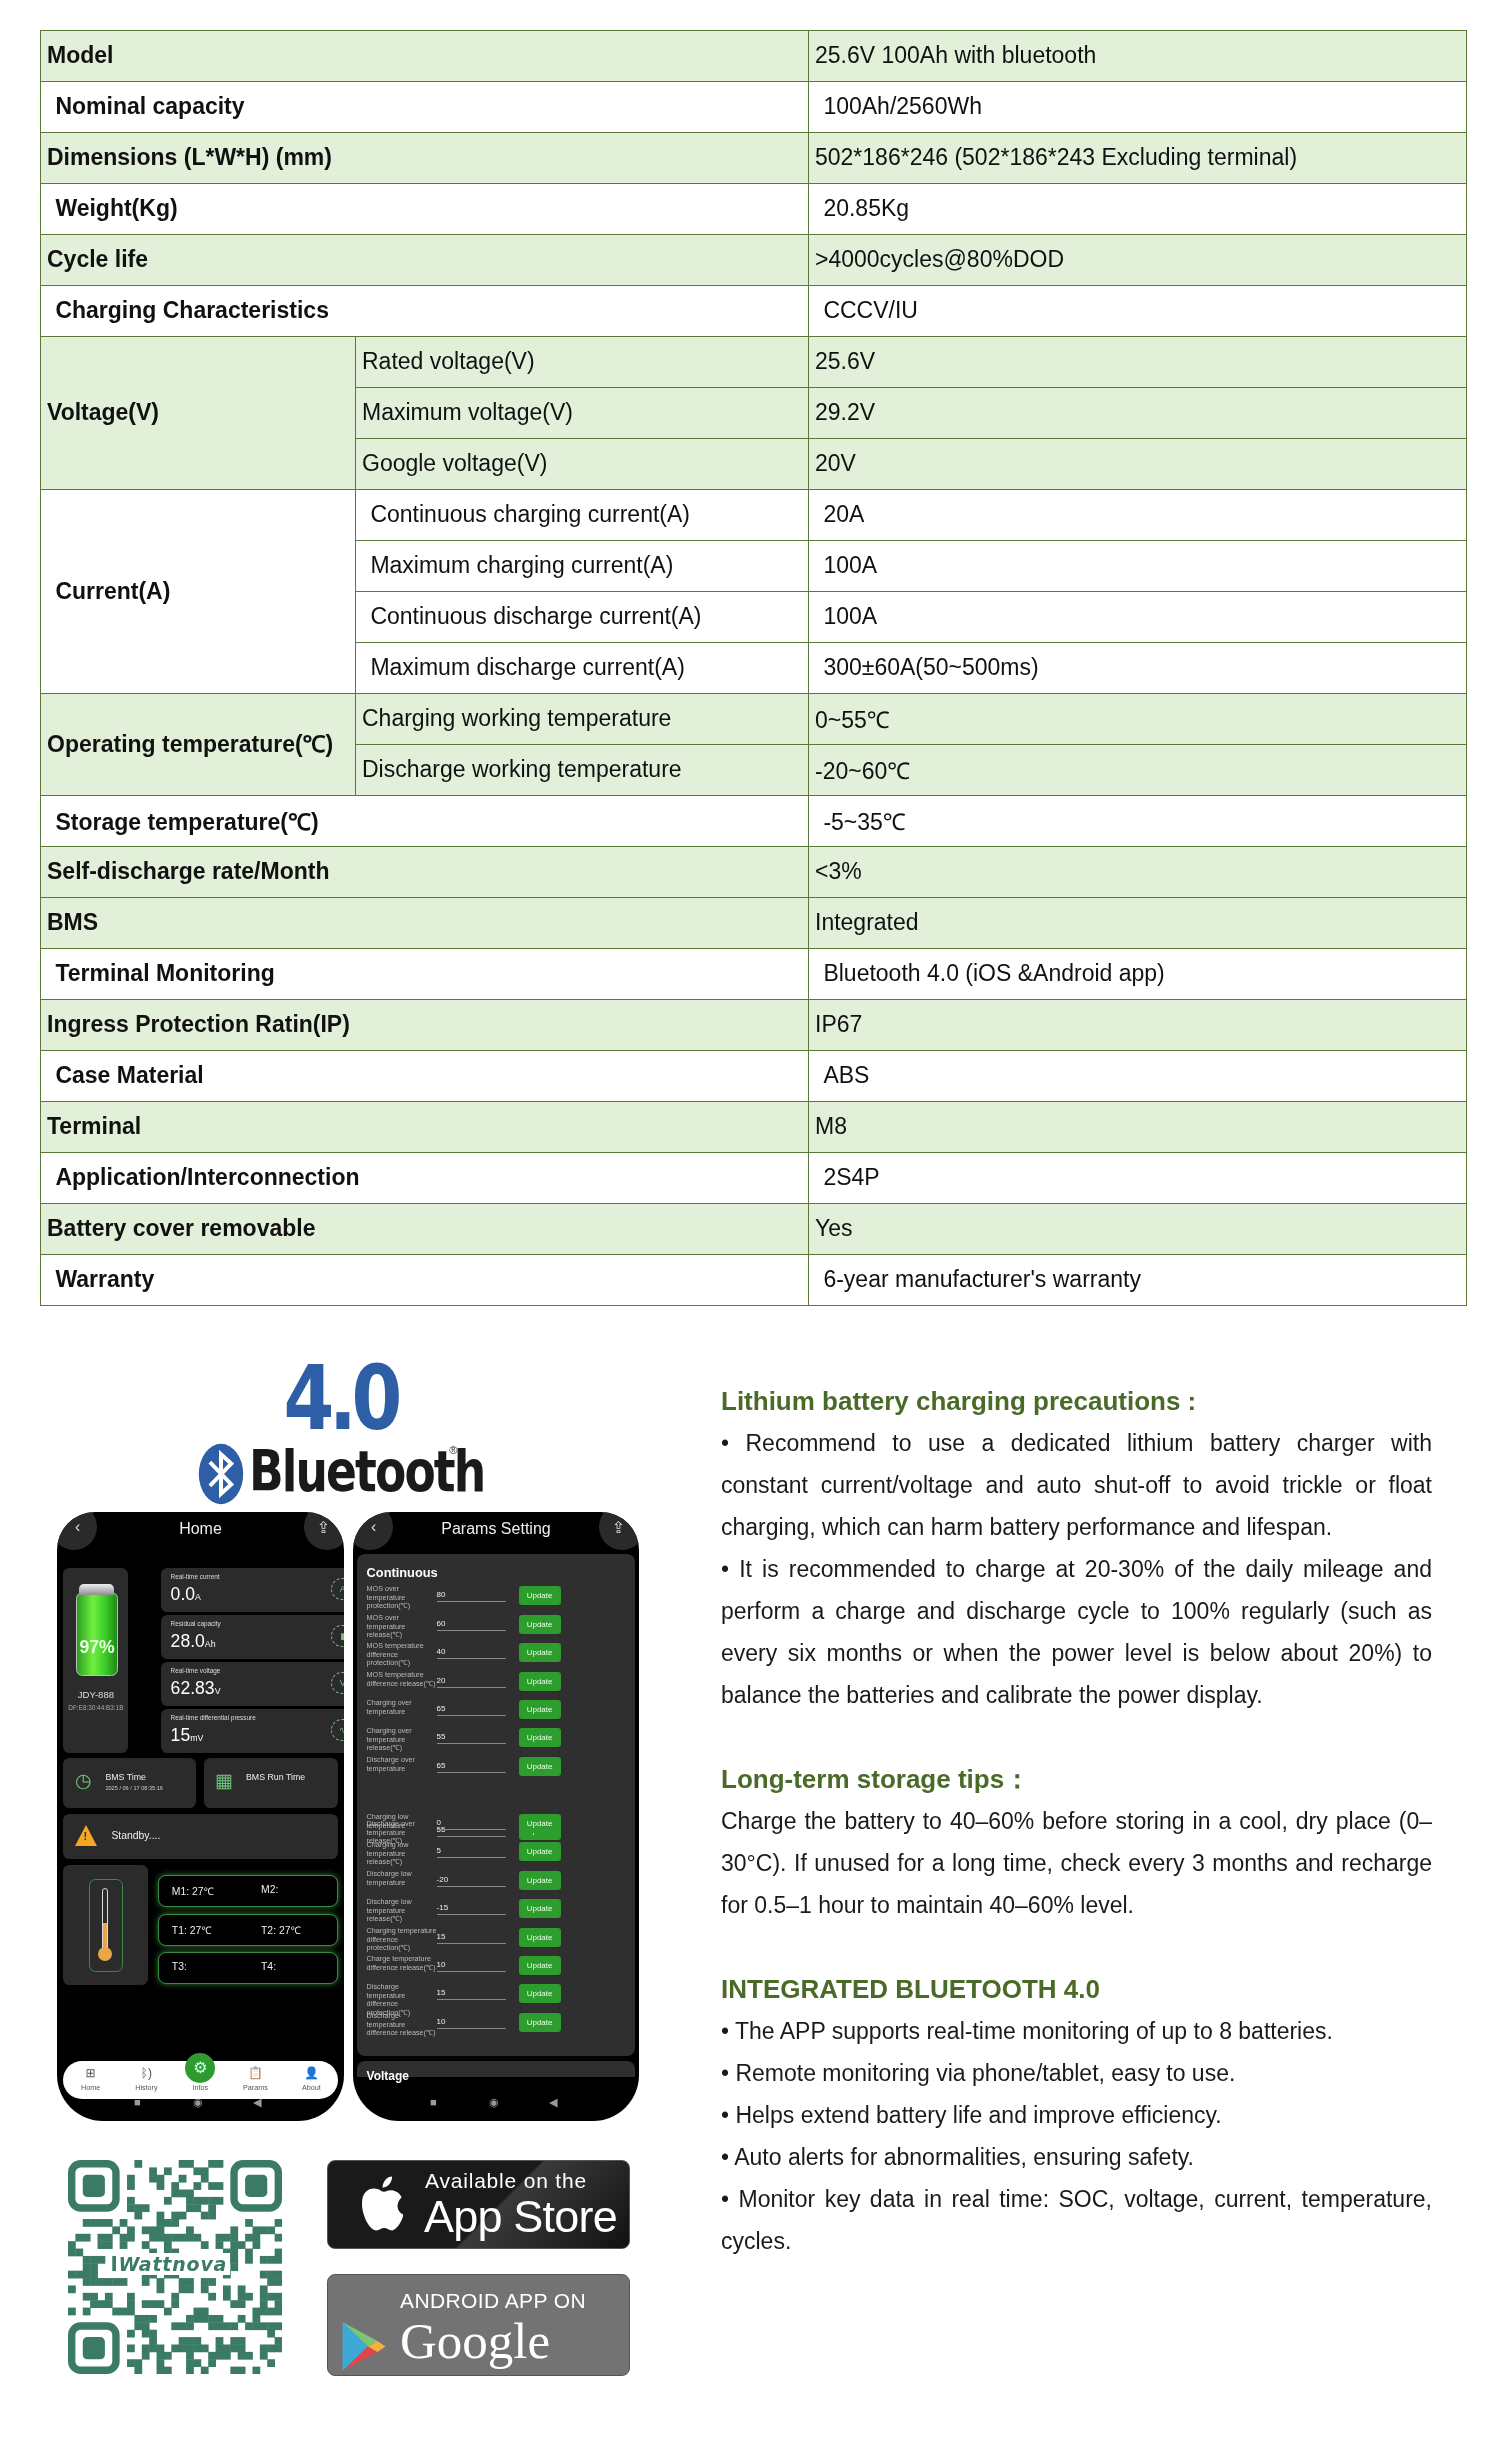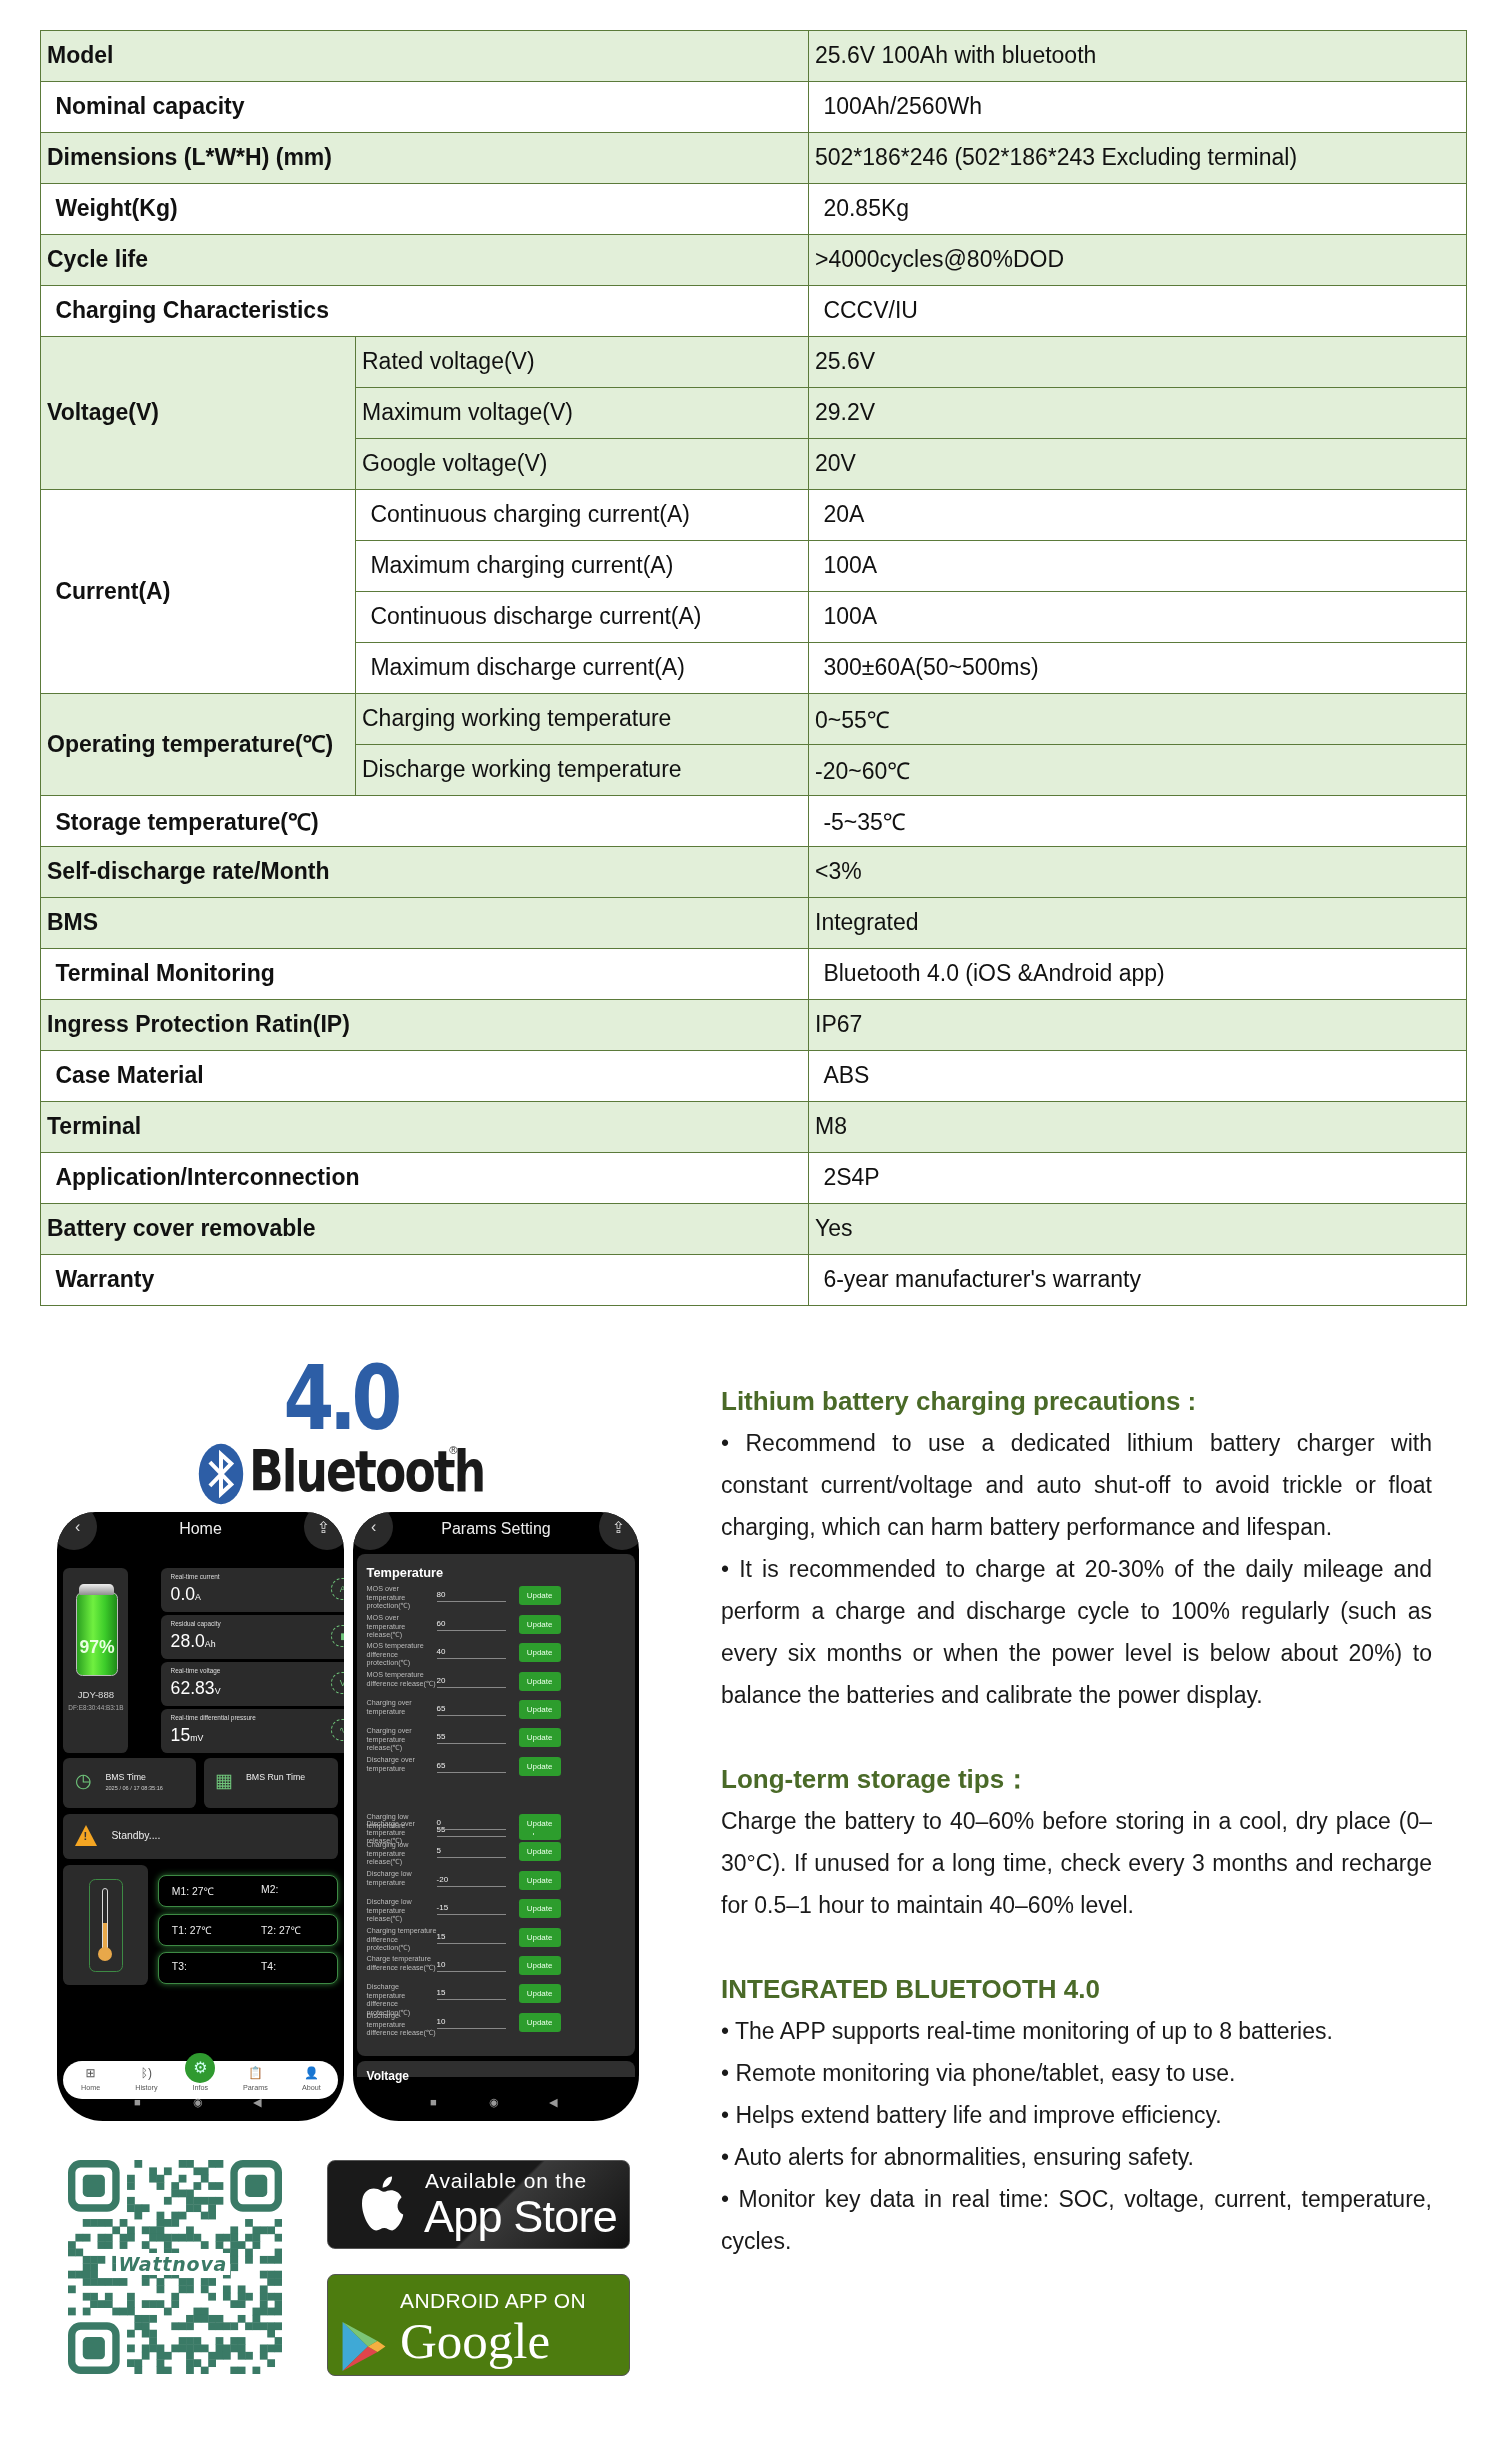--- a/index.html
+++ b/index.html
@@ -126,21 +126,21 @@
   .voltage-panel { left: 4px; top: 549px; width: 278px; height: 16px; background: #2f2f2f; border-radius: 8px 8px 0 0; }
   .voltage-head { position: absolute; left: 9.6px; top: 8px; font-size: 12px; font-weight: bold; color: #fff; }
 
   
   .qr { position: absolute; left: 68px; top: 2160px; width: 214px; height: 214px; }
   .qr-text {
     position: absolute; left: 48px; top: 93px; background: #fff; padding: 0 2.4px;
     font-family: "DejaVu Sans", sans-serif; font-style: italic; font-weight: bold; font-size: 19px; color: #3a7a66;
     letter-spacing: 0.8px;
   }
-  .badge { position: absolute; left: 327px; width: 303px; background: #4d7c0f; border-radius: 8px; border: 1.6px solid #555; color: #fff; }
+  .badge { position: absolute; left: 327px; width: 303px; background: #737373; border-radius: 8px; border: 1.6px solid #555; color: #fff; }
   .badge.appstore { top: 2160px; height: 89px; background: linear-gradient(135deg, #1a1a1a 55%, #3a3a3a 56%, #111 100%); }
   .badge.gplay { top: 2274px; height: 102px; }
   .apple-icon { position: absolute; left: 29px; top: 14.4px; width: 48px; height: 57px; }
   .as-small { position: absolute; left: 97px; top: 8px; font-size: 21px; letter-spacing: 0.8px; }
   .as-big { position: absolute; left: 96px; top: 30px; font-size: 45px; letter-spacing: -0.8px; }
   .gp-small { position: absolute; left: 72px; top: 14.4px; font-size: 21px; letter-spacing: 0.4px; }
   .gp-icon { position: absolute; left: 12.8px; top: 45px; width: 46px; height: 53px; }
   .gp-big { position: absolute; left: 72px; top: 37px; font-family: "Liberation Serif", serif; font-size: 51px; }
 
   
@@ -391,21 +391,21 @@
     <div class="ph-back">
         <span>‹</span>
       </div>
     <div class="ph-title">Params Setting</div>
     <div class="ph-share">
         <span>⇪</span>
       </div>
   </div>
 
   <div class="card params-panel">
-    <div class="params-head">Temperature</div>
+    <div class="params-head">Continuous</div>
     <div id="param-rows">
         <div class="param-row" style="top: 30px;">
           <div class="p-lbl">MOS over temperature protection(℃)</div>
           <div class="p-val">80</div>
           <div class="p-btn">Update</div>
         </div>
         <div class="param-row" style="top: 59px;">
           <div class="p-lbl">MOS over temperature release(℃)</div>
           <div class="p-val">60</div>
           <div class="p-btn">Update</div>

